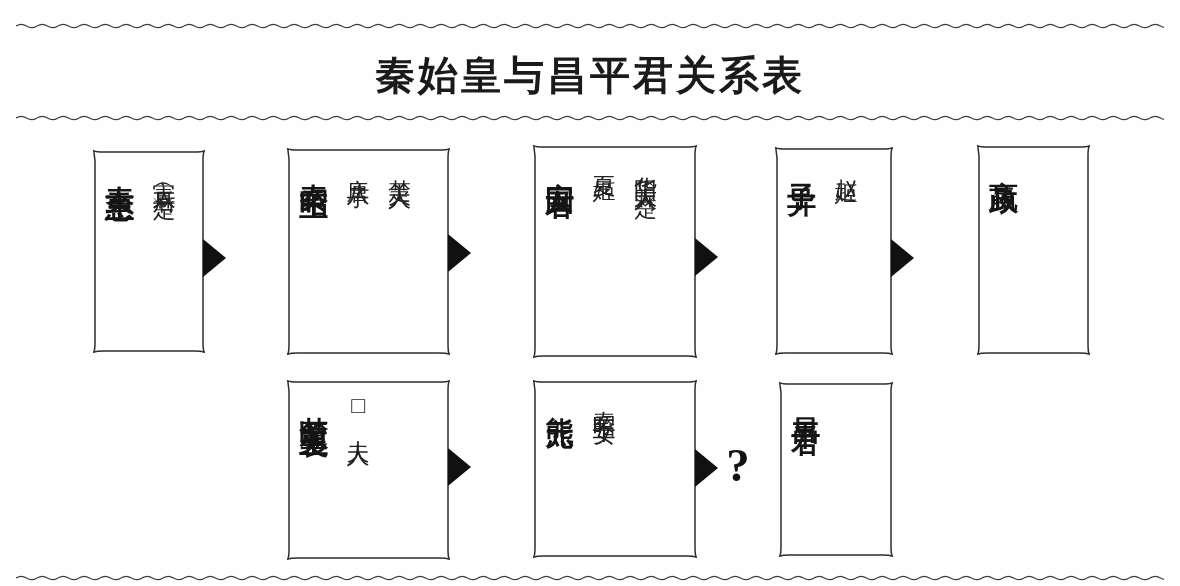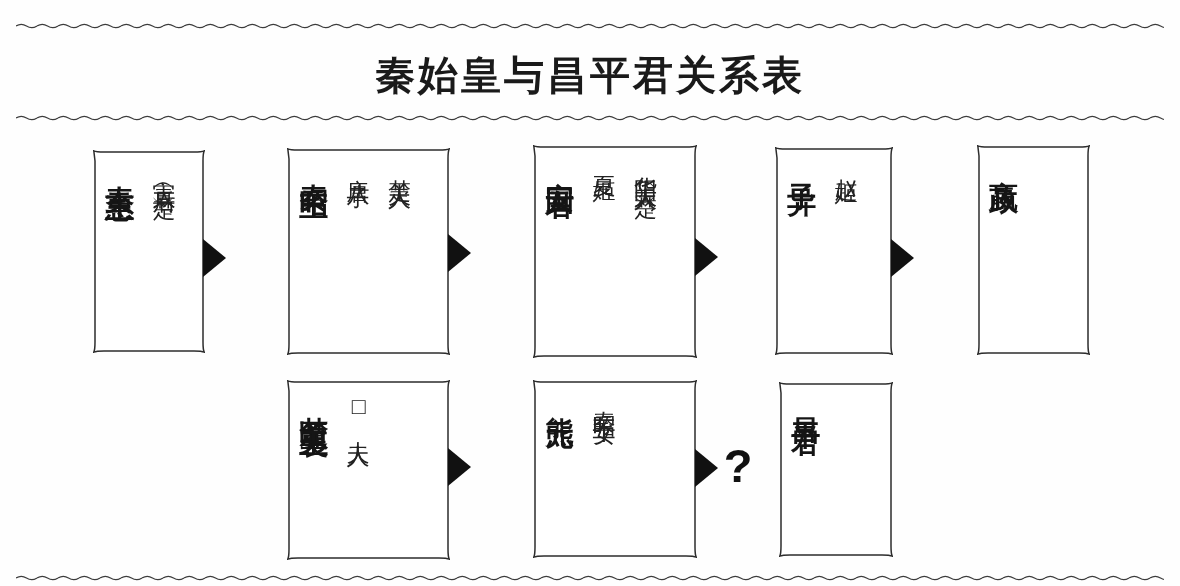--- a/index.html
+++ b/index.html
@@ -1,18 +1,18 @@
 <!DOCTYPE html>
 <html><head>
 <meta charset="utf-8">
 <style>
   html,body{margin:0;padding:0;background:#ffffff;}
   .page{
     position:relative;width:1180px;height:586px;background:#fefefe;overflow:hidden;
-    font-family:Liberation Sans, sans-serif;color:#1c1c1c;
+    font-family:Liberation Serif, serif;color:#1c1c1c;
   }
   .wavy{position:absolute;left:16px;width:1148px;height:10px;}
   .wavy svg{display:block;}
   .wavy1{top:21px;}
   .wavy2{top:113px;}
   .wavy3{top:573px;}
   .title{
     position:absolute;top:48px;left:0;width:100%;text-align:center;
     font-size:40px;font-weight:700;letter-spacing:3px;color:#1a1a1a;
   }

